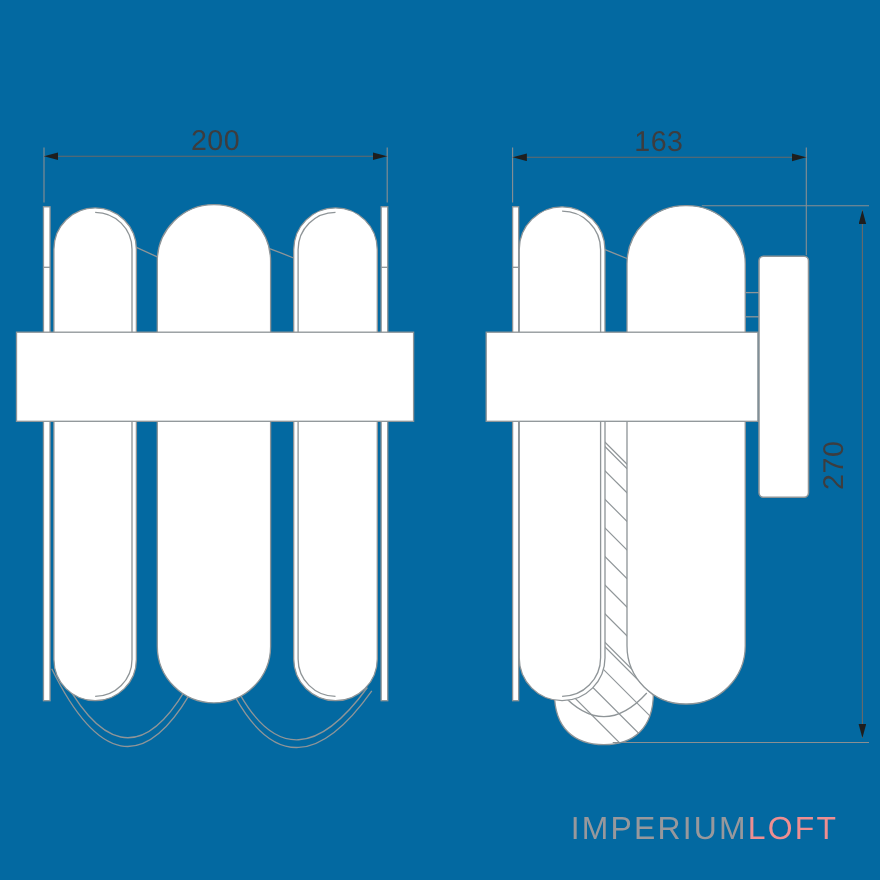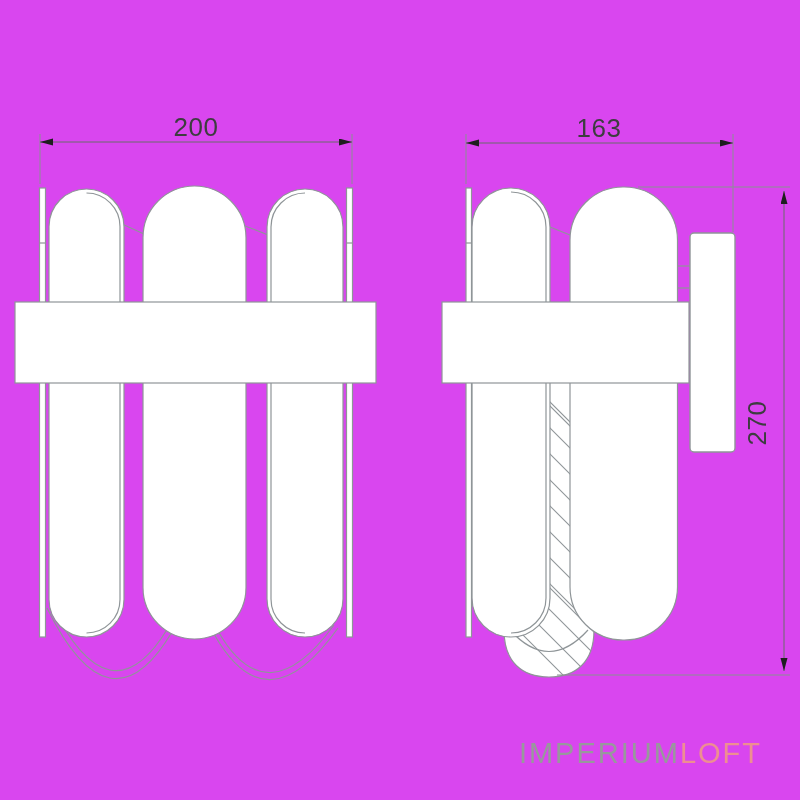--- a/index.html
+++ b/index.html
@@ -1,16 +1,16 @@
 <!DOCTYPE html>
 <html><head>
 <meta charset="utf-8">
 <style>
   html,body{margin:0;padding:0;background:#ffffff;}
-  .canvas{position:relative;width:800px;height:800px;background:#d946ef;overflow:hidden;}
+  .canvas{position:relative;width:800px;height:800px;background:#0369a1;overflow:hidden;}
   svg{display:block;}
   .draw{fill:none;stroke:#8f9598;stroke-width:1.2;}
   .fillw{fill:#ffffff;stroke:#8f9598;stroke-width:1.2;}
   .hatch{fill:none;stroke:#8f9598;stroke-width:1.1;}
   .dim{fill:none;stroke:#6a6a6a;stroke-width:1;}
   .ext{fill:none;stroke:#8a8f92;stroke-width:1;}
   .dimtxt{font-family:"Liberation Sans",sans-serif;font-size:26px;fill:#3d3d3f;letter-spacing:0.5px;}
   .logotxt{font-family:"Liberation Sans",sans-serif;font-size:29px;letter-spacing:2px;font-weight:400;}
 </style>
 </head>

